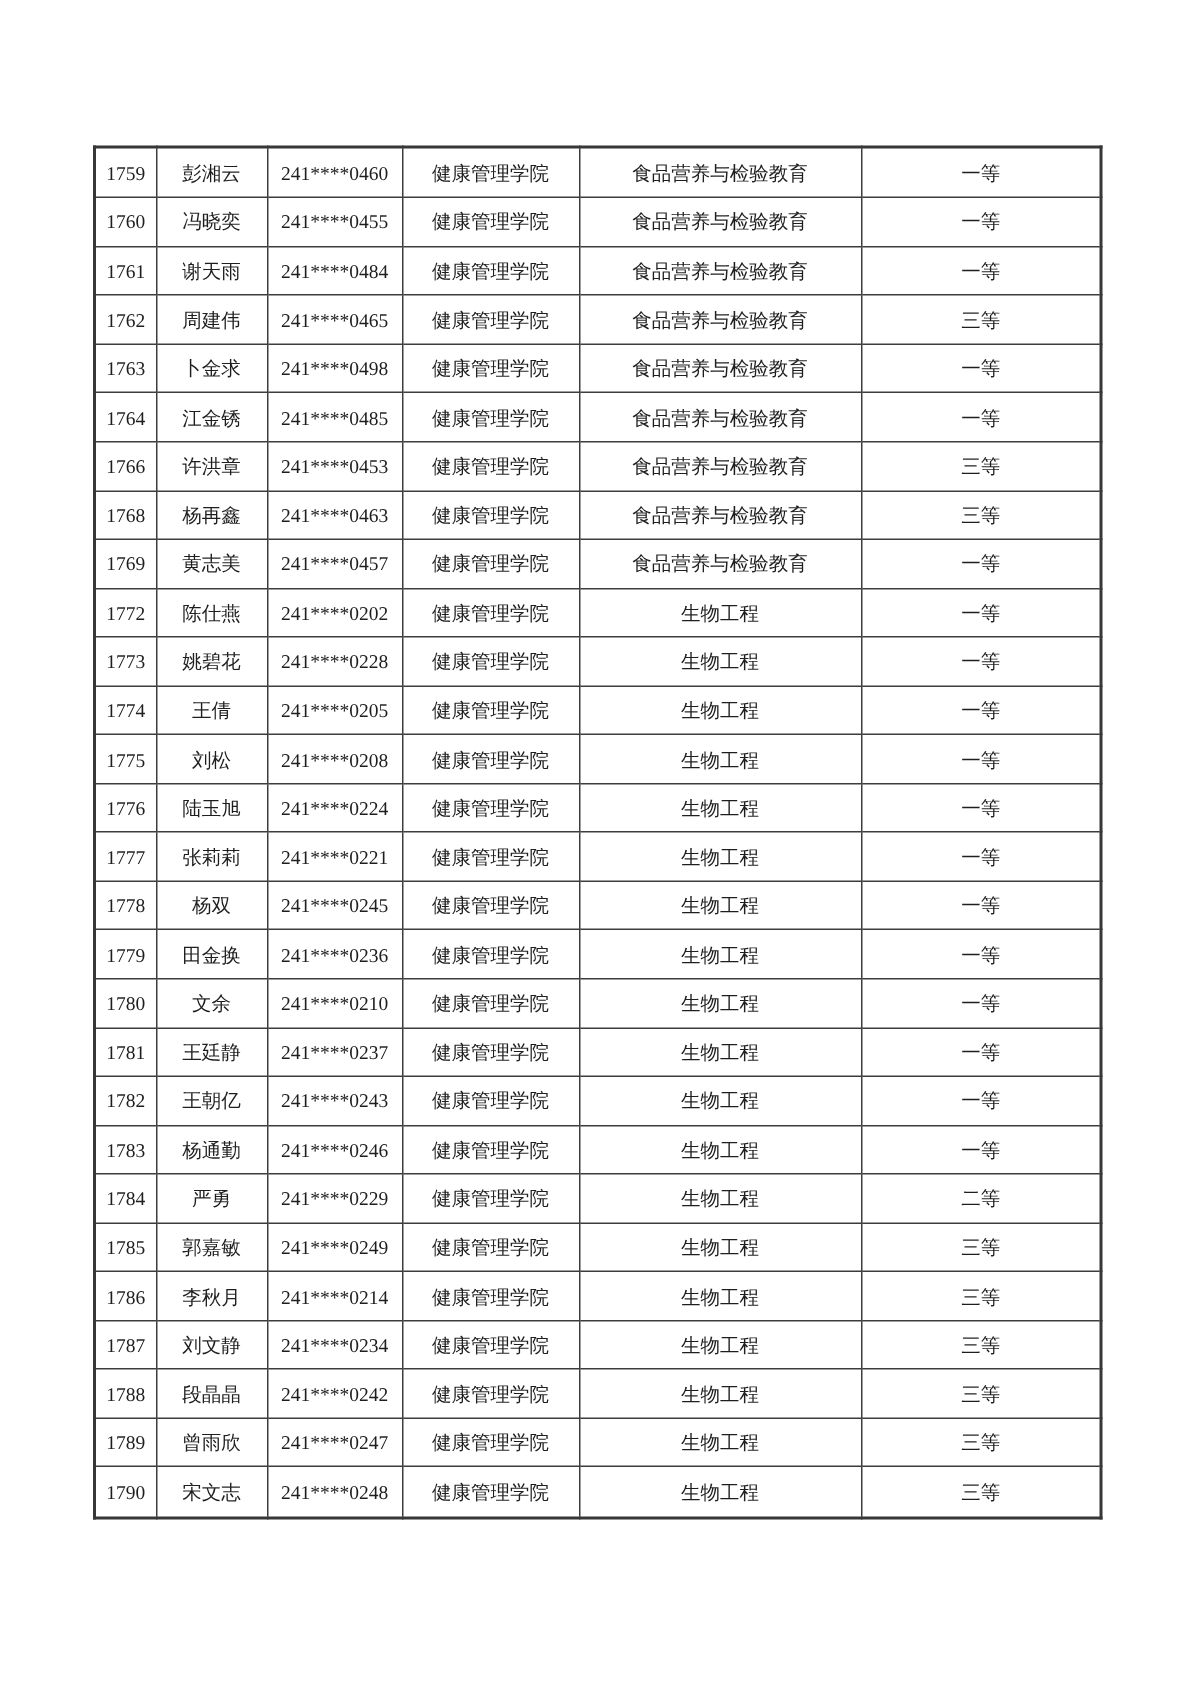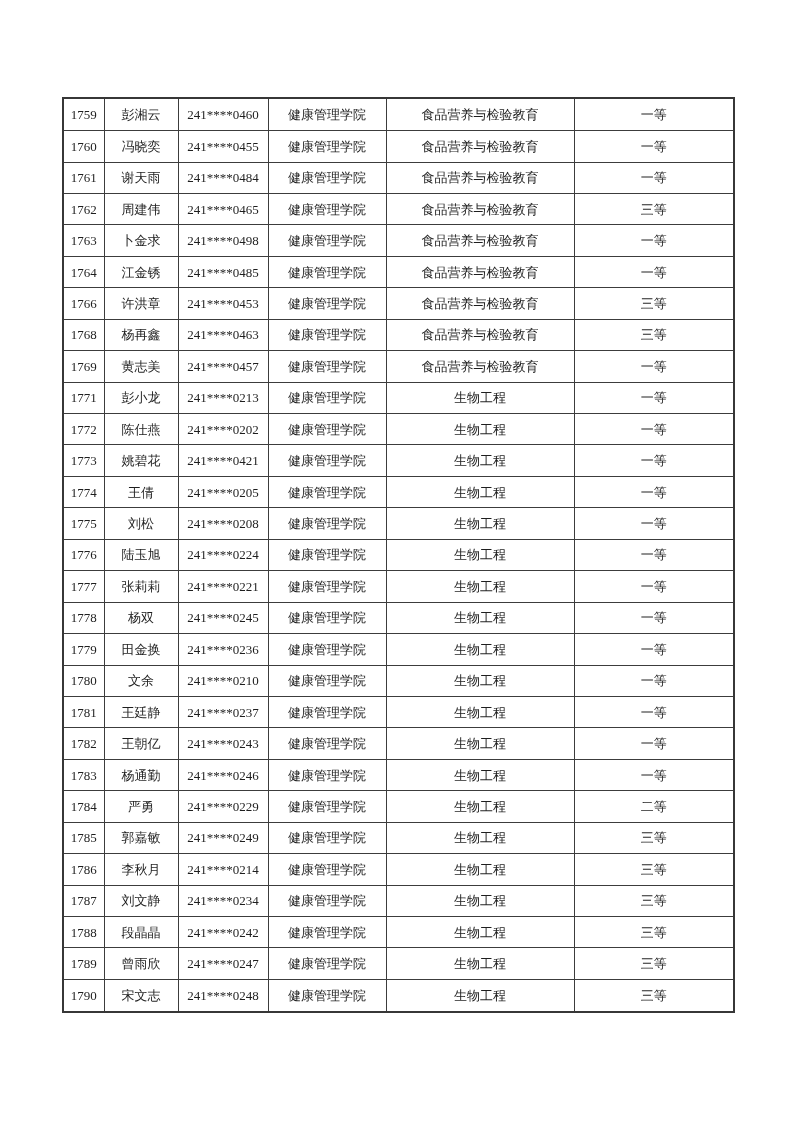--- a/index.html
+++ b/index.html
@@ -134,42 +134,34 @@
   <tr>
     <td>1769</td>
     <td>黄志美</td>
     <td>241****0457</td>
     <td>健康管理学院</td>
     <td>食品营养与检验教育</td>
     <td>一等</td>
   </tr>
 
 
-  <tr>
-    <td>1771</td>
-    <td>彭小龙</td>
-    <td>241****0213</td>
-    <td>健康管理学院</td>
-    <td>生物工程</td>
-    <td>一等</td>
-  </tr>
 
   <tr>
     <td>1772</td>
     <td>陈仕燕</td>
     <td>241****0202</td>
     <td>健康管理学院</td>
     <td>生物工程</td>
     <td>一等</td>
   </tr>
 
   <tr>
     <td>1773</td>
     <td>姚碧花</td>
-    <td>241****0421</td>
+    <td>241****0228</td>
     <td>健康管理学院</td>
     <td>生物工程</td>
     <td>一等</td>
   </tr>
 
   <tr>
     <td>1774</td>
     <td>王倩</td>
     <td>241****0205</td>
     <td>健康管理学院</td>

